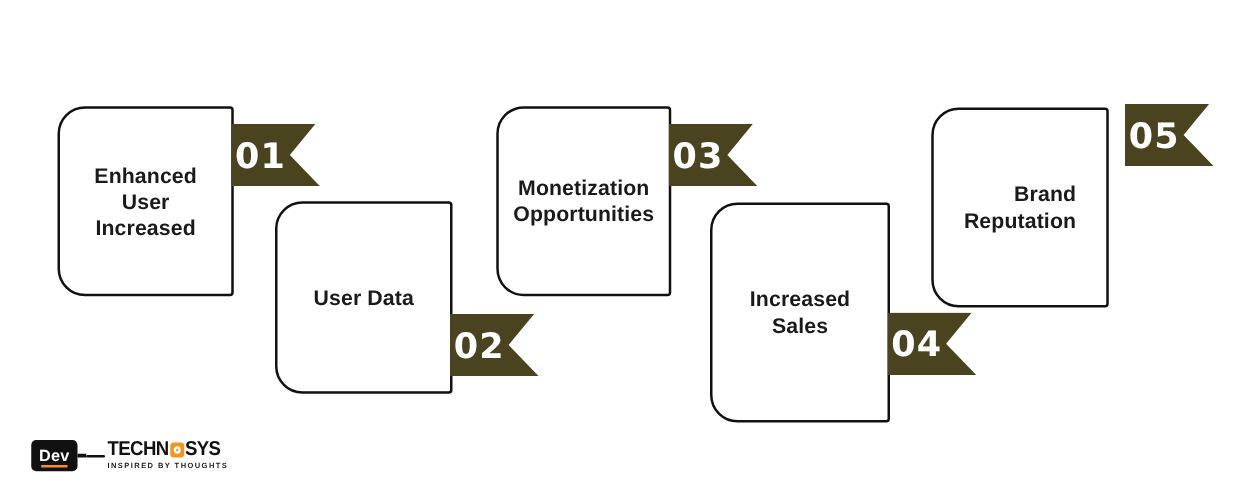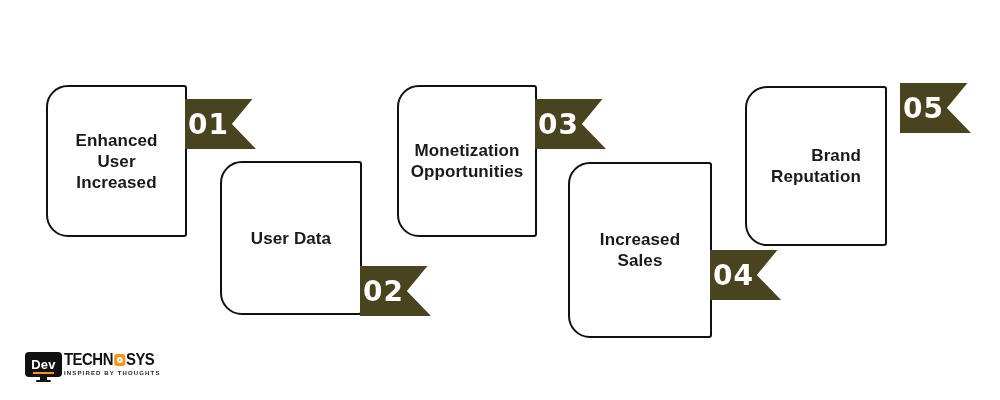--- a/index.html
+++ b/index.html
@@ -22,28 +22,28 @@
   .c5 { left:745px; top:86px;  width:142px; height:160px;text-align:right; }
 
   
   .ribbon { position:absolute; width:71px; height:50px; background:#4A431F;
             clip-path:polygon(0 0, 95% 0, 66% 50%, 100% 100%, 0 100%); z-index:2; }
   .ribbon .num { position:absolute; left:0; top:0; width:66%; height:100%;
                  display:flex; align-items:center; justify-content:center;
                  color:#ffffff; font-size:28px; font-weight:bold; letter-spacing:1px;
                  font-family:"DejaVu Sans","Liberation Sans",sans-serif; }
   .r1 { left:185px; top:99px; }
-  .r2 { left:360px; top:266px; }
+  .r2 { left:360px; top:251px; }
   .r3 { left:535px; top:99px; }
   .r4 { left:710px; top:250px;text-decoration:underline; }
   .r5 { left:885px; top:83px;margin-left:15px; }
 
   
   .logo { position:absolute; left:25px; top:352px; display:flex; align-items:flex-start; }
-  .monitor-wrap { display:flex; flex-direction:column; align-items:center; }
+  .monitor-wrap { display:flex; align-items:center; }
   .monitor { width:37px; height:25px; background:#111111; border-radius:4px;
              position:relative; display:flex; align-items:center; justify-content:center;
              color:#ffffff; font-weight:bold; font-size:13px; letter-spacing:0.2px; }
   .monitor::after { content:""; position:absolute; bottom:3px; left:8px; width:21px;
                     height:2px; background:#F7941E; }
   .stand-neck { width:7px; height:3px; background:#111111; }
   .stand-base { width:15px; height:2px; background:#111111; border-radius:1px; }
   .brand-col { margin-left:2px; }
   .wordmark { display:flex; align-items:center; font-weight:800; font-size:16px;
               letter-spacing:-0.5px; color:#111111; line-height:16px;

